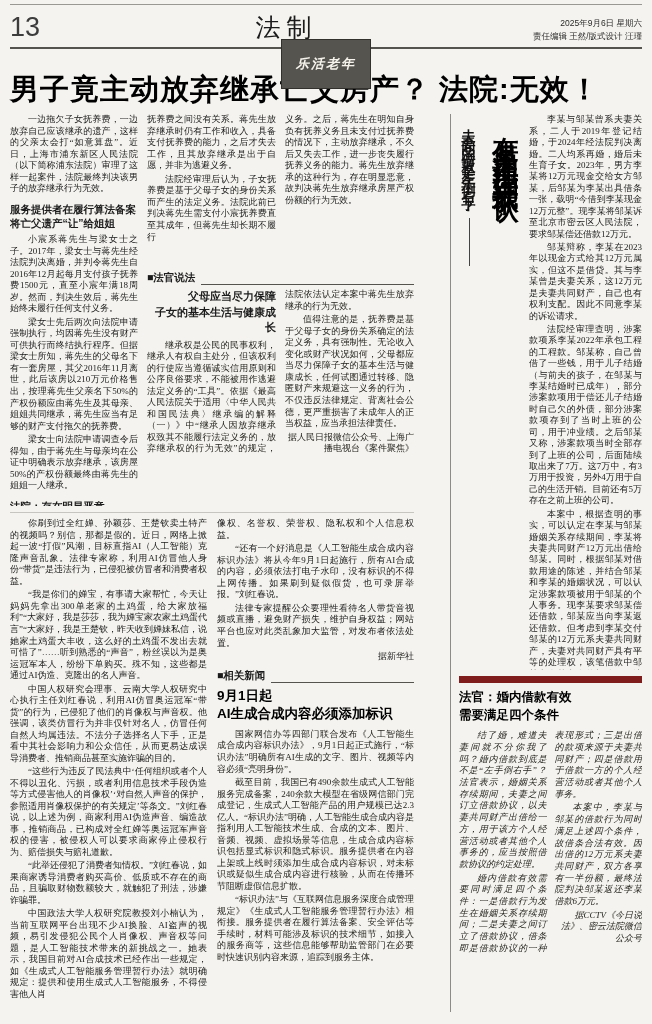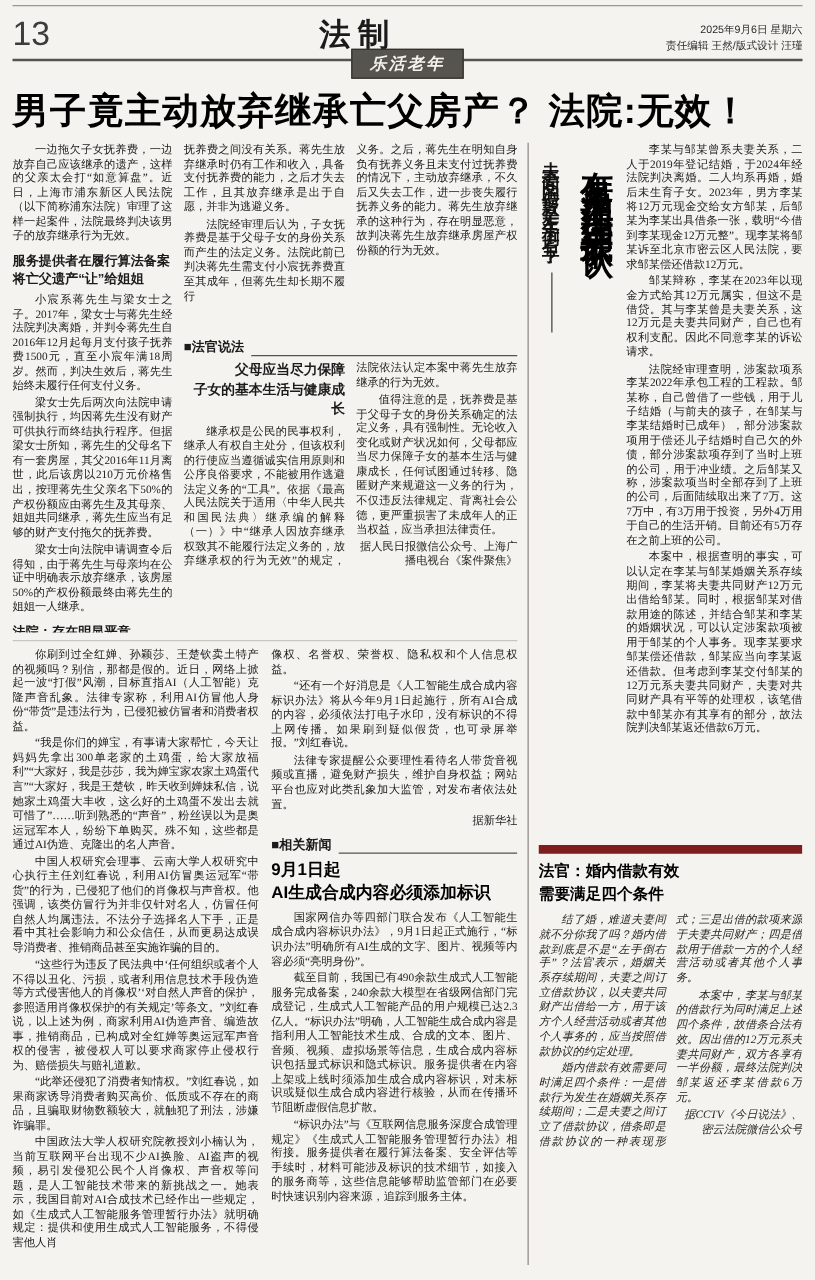--- a/index.html
+++ b/index.html
@@ -6,37 +6,37 @@
   .page{
     width:652px;height:1024px;box-sizing:border-box;
     background:#f4f3ef;color:#1b1b1b;
     font-family:"Liberation Serif","DejaVu Serif",serif;
     padding:4px 10px 6px;overflow:hidden;position:relative;
   }
   
   .masthead{position:relative;height:56px;border-top:1px solid #9a9892;}
   .mast-row{display:flex;align-items:center;justify-content:space-between;height:40px;}
   .page-no{font-family:"Liberation Sans","DejaVu Sans",sans-serif;font-size:27px;color:#3c3c3c;line-height:1.1;padding-top:6px;}
-  .section-title{font-family:"Liberation Sans","DejaVu Sans",sans-serif;font-size:25px;font-weight:700;letter-spacing:6px;padding-top:4px;}
+  .section-title{font-family:"Liberation Sans","DejaVu Sans",sans-serif;font-size:25px;font-weight:400;letter-spacing:6px;padding-top:4px;}
   .issue-info{text-align:right;font-size:8.5px;color:#2a2a2a;padding-top:10px;line-height:1.5;font-family:"Liberation Sans","DejaVu Sans",sans-serif;}
   .mast-rule{position:absolute;left:0;right:0;top:42px;border-top:2px solid #55534e;}
   .brand-box{
     position:absolute;left:50%;top:34px;transform:translateX(-50%);
     background:#56544f;color:#f5f3ec;border:1px solid #33312d;
     font-style:italic;font-weight:700;font-size:13px;letter-spacing:2px;
-    padding:2px 14px;white-space:nowrap;
+    padding:15px 14px;white-space:nowrap;
   }
   
   .lead-headline{
     margin:12px 0 8px;font-family:"Liberation Sans","DejaVu Sans",sans-serif;
     font-size:29px;font-weight:900;letter-spacing:1px;line-height:1.15;color:#000;
     white-space:nowrap;
   }
   
-  .content-row{display:flex;height:898px;overflow:hidden;}
+  .content-row{display:flex;height:898px;overflow:hidden;gap:28px;}
   .main-area{flex:0 0 404px;display:flex;flex-direction:column;overflow:hidden;}
   .sidebar{flex:1;border-left:1px solid #8d8b85;margin-left:8px;padding-left:8px;display:flex;flex-direction:column;overflow:hidden;}
   
   .bodytext p{margin:0 0 2px;font-size:9px;line-height:1.28;text-align:justify;}
   .indent{text-indent:2em;}
   .subhead{font-family:"Liberation Sans","DejaVu Sans",sans-serif;font-size:10.5px;font-weight:700;margin:7px 0 4px;line-height:1.35;}
   .credit{text-align:right !important;font-size:8.5px;color:#222;margin-top:2px;}
   .ital p{color:#26251f;}
   
   .lead-article{height:392px;display:flex;gap:9px;overflow:hidden;margin-bottom:6px;}

